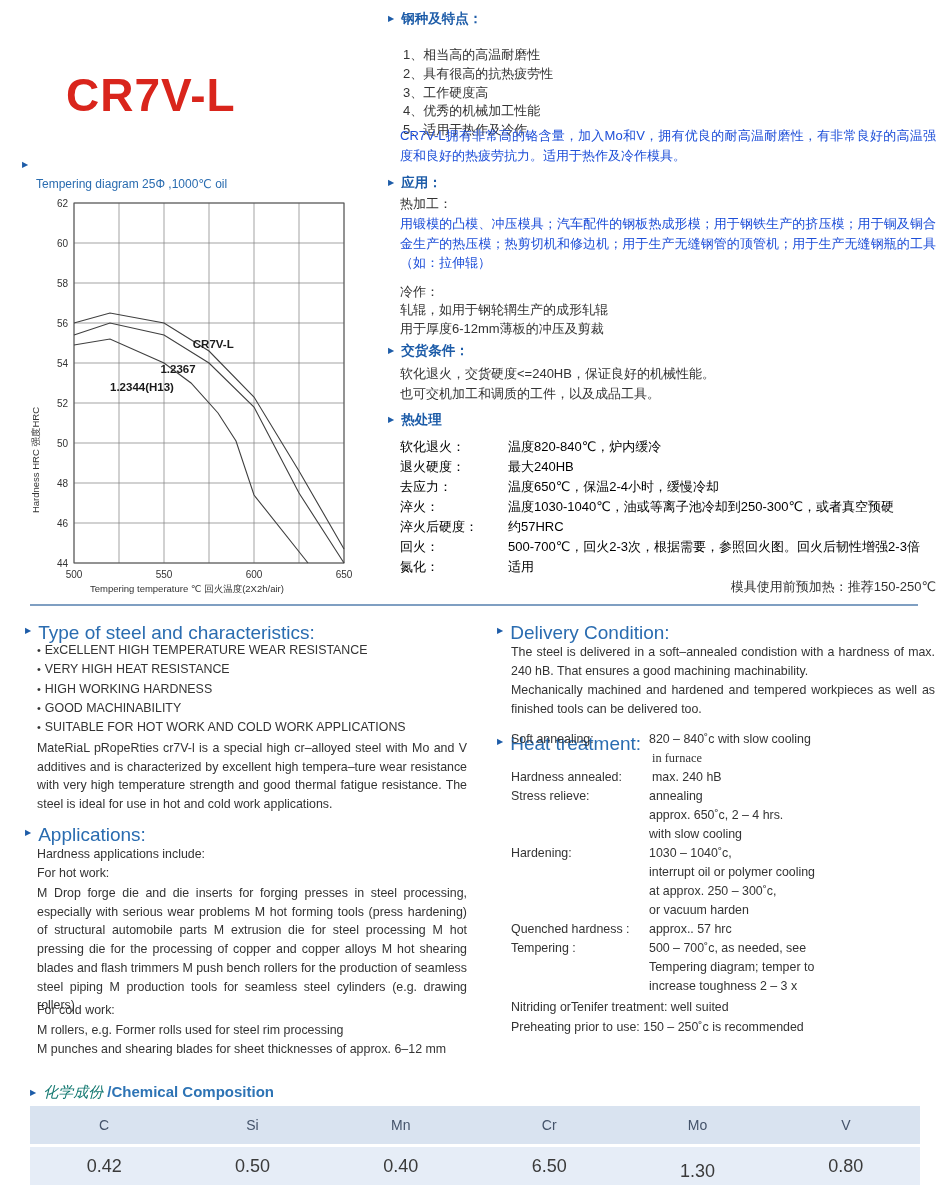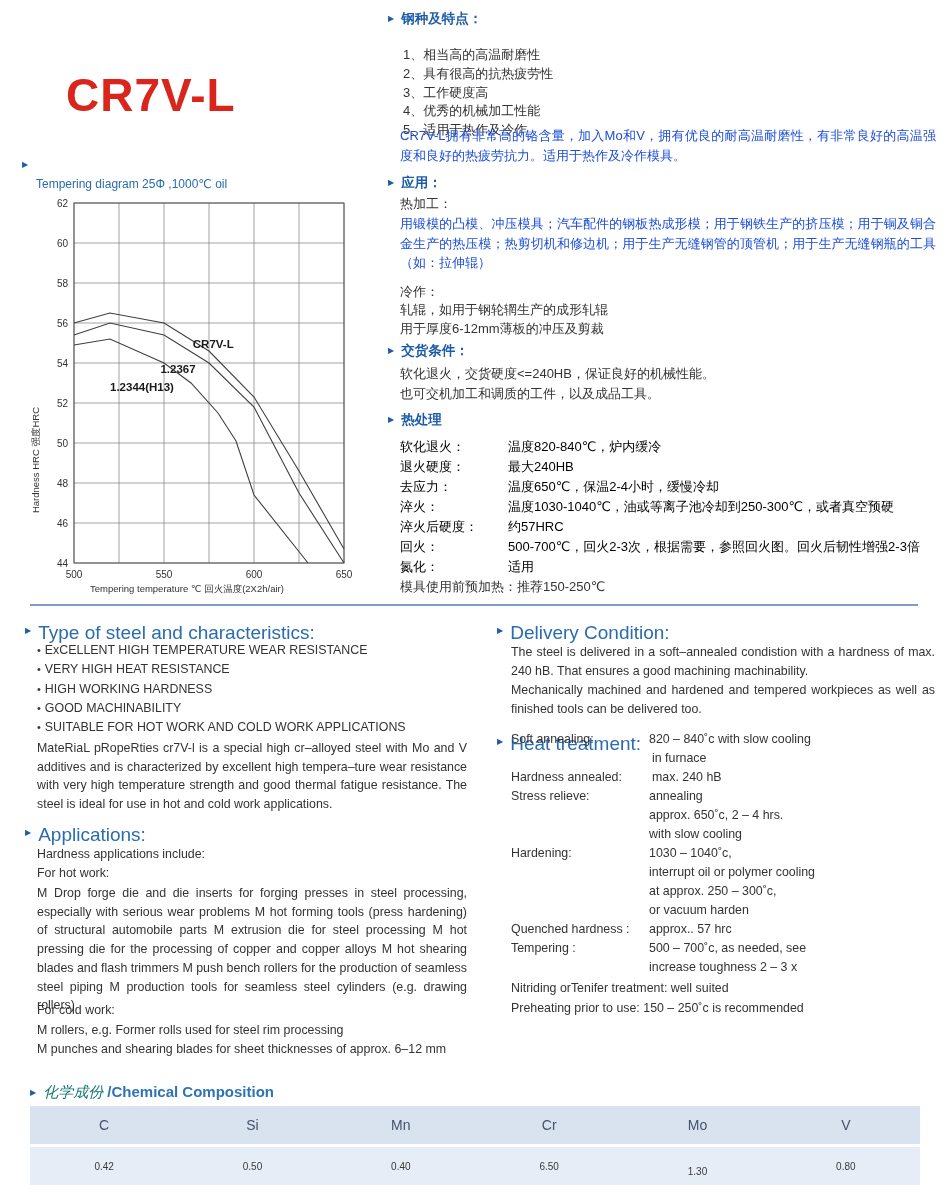--- a/index.html
+++ b/index.html
@@ -26,21 +26,21 @@
 
   .bullet-line { display:flex; gap:4px; }
   .bullet-line .bullet-icon { font-size:11px; line-height:19.3px; }
 
   .divider { height:2px; background:#7f9fc2; }
 
   .comp-head-zh { color:#0f766e; font-size:15px; font-weight:normal; font-style:italic; }
   .comp-head-en { color:#2e74b5; font-size:15px; }
   .comp-row { display:grid; grid-template-columns:repeat(6,1fr); align-items:center; }
   .comp-row.hdr { background:#d9e3f0; height:38px; font-size:14px; color:#44536a; }
-  .comp-row.val { background:#e6edf7; height:38px; font-size:10px; color:#3a3a3a; }
+  .comp-row.val { background:#e6edf7; height:38px; font-size:18px; color:#3a3a3a; }
   .comp-cell { text-align:center; }
   .comp-row.val .comp-cell:nth-child(5) { transform:translateY(5px); }
 
   svg text { font-family:"Liberation Sans","DejaVu Sans",sans-serif; }
 </style>
 </head>
 <body>
 
 <div class="page">
 
@@ -154,21 +154,21 @@
         <span>约57HRC</span>
       </div>
     <div class="kvzh">
         <span>回火：</span>
         <span>500-700℃，回火2-3次，根据需要，参照回火图。回火后韧性增强2-3倍</span>
       </div>
     <div class="kvzh">
         <span>氮化：</span>
         <span>适用</span>
       </div>
-    <div class="zh" style="line-height:20px;">模具使用前预加热：推荐150-250℃</div>
+    <div class="zh" style="line-height:20px;text-align:right;">模具使用前预加热：推荐150-250℃</div>
   </div>
 
   <div class="abs divider" style="left:30px; top:604px; width:888px;"></div>
 
   <div class="abs sec-head" style="left:25px; top:622px;">
     <span class="arrow-icon">▶</span>
     <span class="sec-head-en">Type of steel and characteristics:</span>
   </div>
   <div class="abs en" style="left:37px; top:641px; width:430px; line-height:19.3px;">
     <div class="bullet-line">
@@ -216,21 +216,21 @@
 
   <div class="abs sec-head" style="left:497px; top:733px;">
     <span class="arrow-icon">▶</span>
     <span class="sec-head-en">Heat treatment:</span>
   </div>
   <div class="abs" style="left:511px; top:730px; width:424px;">
     <div class="kven">
       <span>Soft annealing:</span>
       <span>
           <div>820 – 840˚c with slow cooling</div>
-          <div style="padding-left:3px;">in furnace</div>
+          <div style="padding-left:3px;font-family:Liberation Serif, serif;">in furnace</div>
         </span>
     </div>
     <div class="kven">
       <span>Hardness annealed:</span>
       <span>
           <div style="padding-left:3px;">max. 240 hB</div>
         </span>
     </div>
     <div class="kven">
       <span>Stress relieve:</span>
@@ -252,20 +252,21 @@
     <div class="kven">
       <span>Quenched hardness :</span>
       <span>
           <div>approx.. 57 hrc</div>
         </span>
     </div>
     <div class="kven">
       <span>Tempering :</span>
       <span>
           <div>500 – 700˚c, as needed, see</div>
+          <div>Tempering diagram; temper to</div>
           <div>increase toughness 2 – 3 x</div>
         </span>
     </div>
     <div class="en" style="line-height:19.5px; margin-top:2px;">
       <div>Nitriding orTenifer treatment: well suited</div>
       <div>Preheating prior to use:  150 – 250˚c is recommended</div>
     </div>
   </div>
 
   <div class="abs sec-head" style="left:30px; top:1083px;">

